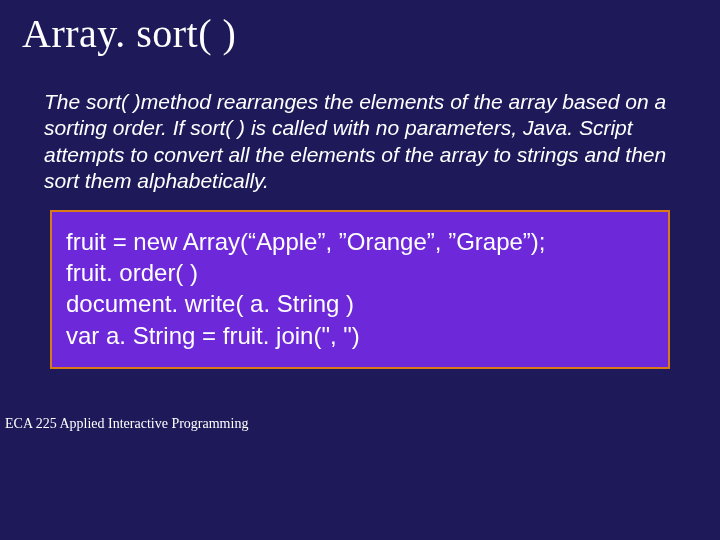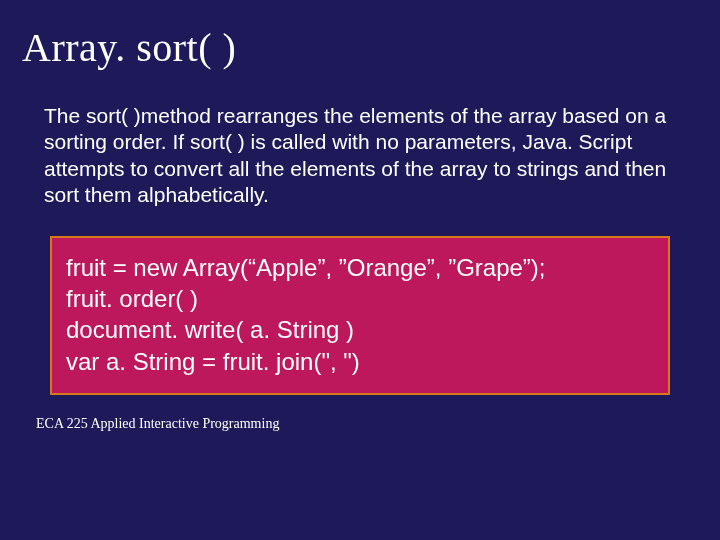--- a/index.html
+++ b/index.html
@@ -6,54 +6,55 @@
   html, body { width: 720px; height: 540px; overflow: hidden; }
   body {
     background: #1e1a5a;
     font-family: Arial, Helvetica, sans-serif;
     position: relative;
   }
   .slide {
     width: 720px;
     height: 456px;
     position: relative;
-    padding: 24px 22px 0 22px;
+    padding: 10px 22px 0 22px;
   }
   .title {
     color: #ffffff;
     font-family: "Times New Roman", Times, serif;
     font-size: 40px;
     font-weight: 400;
     margin-bottom: 32px;
     letter-spacing: 0.5px;
   }
   .body-text {
     color: #ffffff;
     font-size: 21px;
     line-height: 1.25;
     margin-left: 22px;
     margin-right: 10px;
-    margin-bottom: 28px;
+    margin-bottom: 16px;
+    font-style: italic;
   }
   .code-box {
-    background: #be185d;
+    background: #6d28d9;
     border: 2px solid #d97a1a;
     margin: 0 28px 0 28px;
     padding: 14px 14px 16px 14px;
   }
   .code-box .code-line {
     color: #ffffff;
     font-family: Arial, Helvetica, sans-serif;
     font-size: 24px;
     line-height: 1.3;
     white-space: pre;
   }
   .footer {
     position: absolute;
-    left: 36px;
+    left: 5px;
     bottom: 24px;
     color: #ffffff;
     font-family: "Times New Roman", Times, serif;
     font-size: 14px;
   }
 </style>
 </head>
 <body>
 
 <div class="slide">

